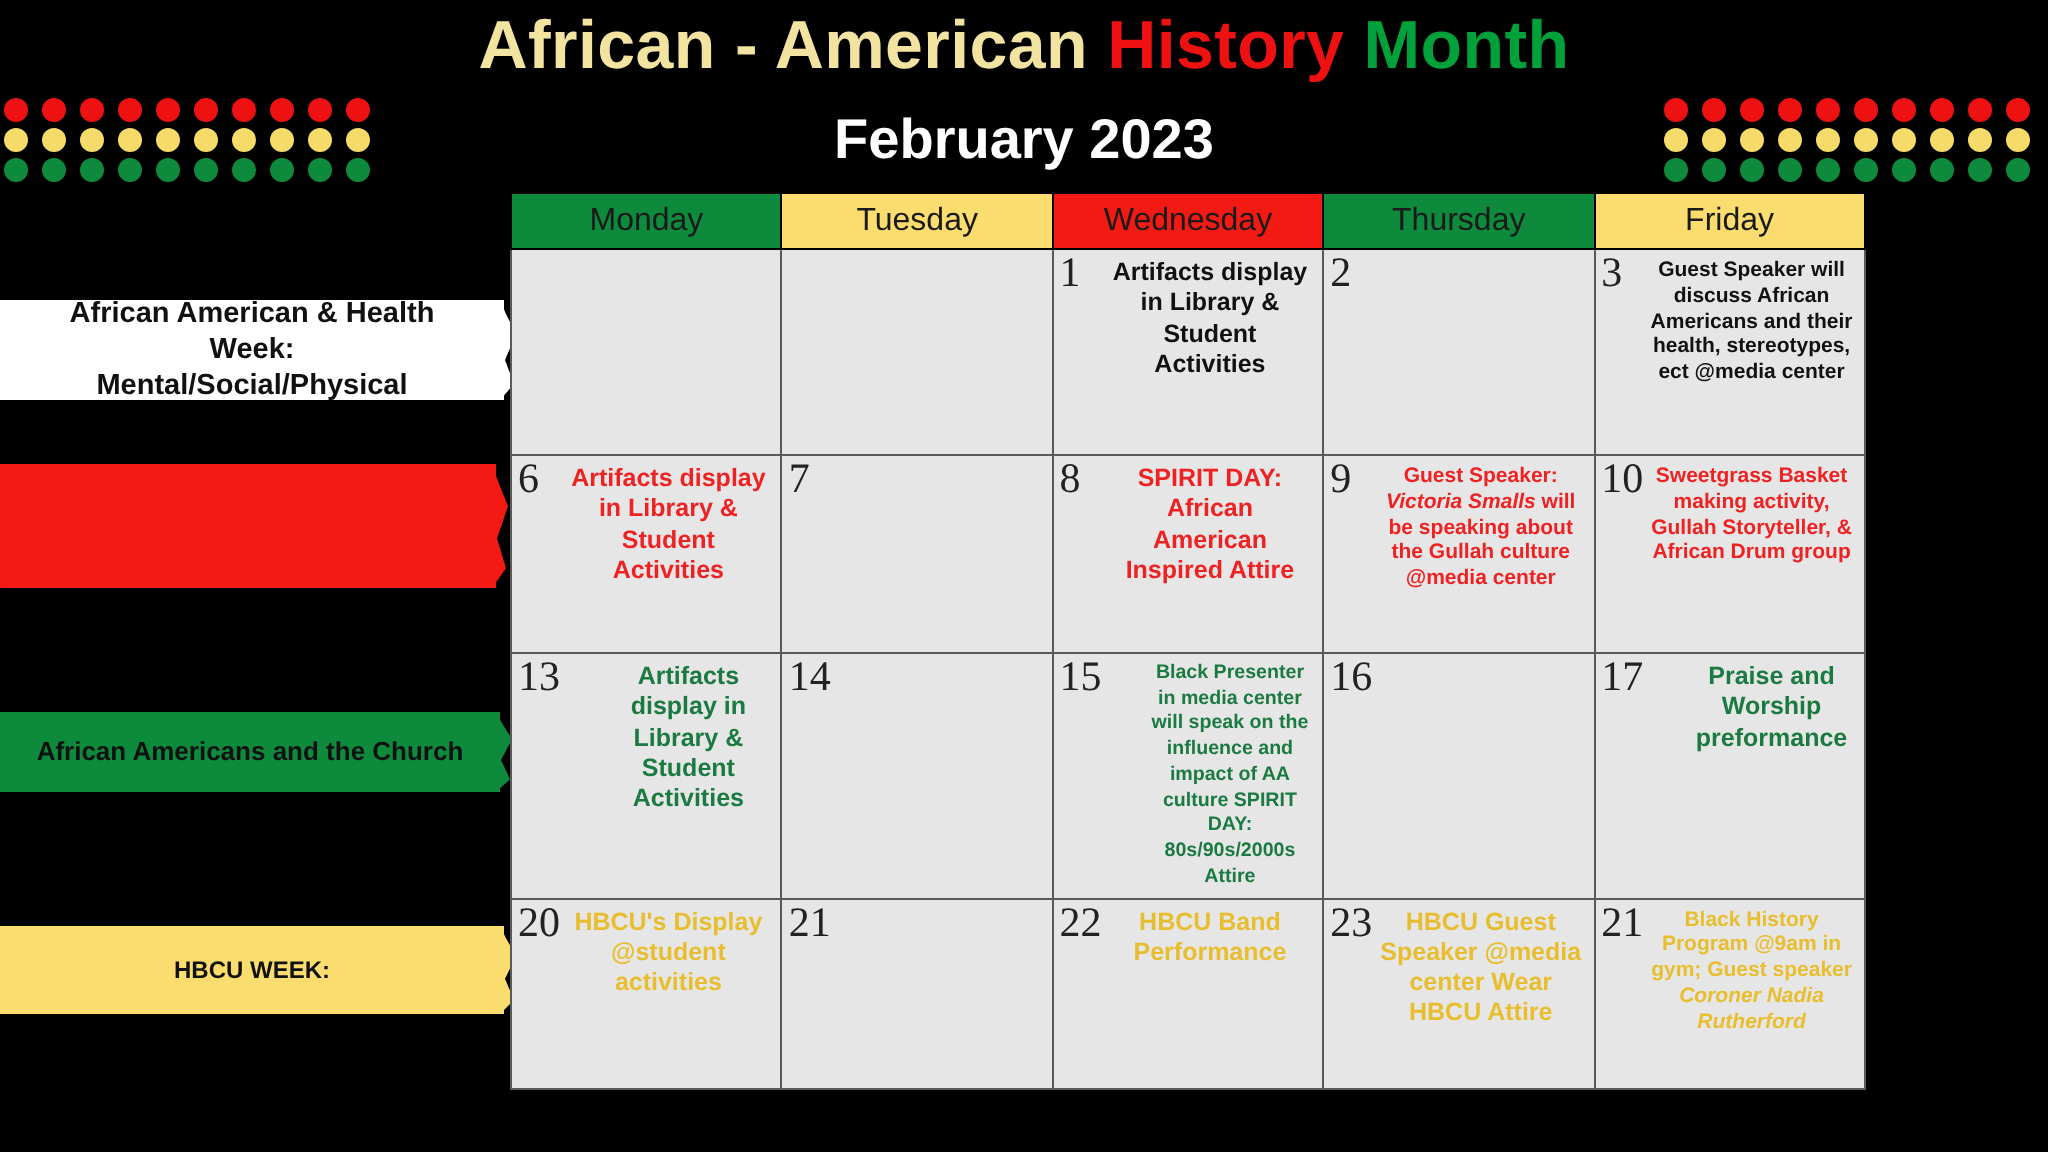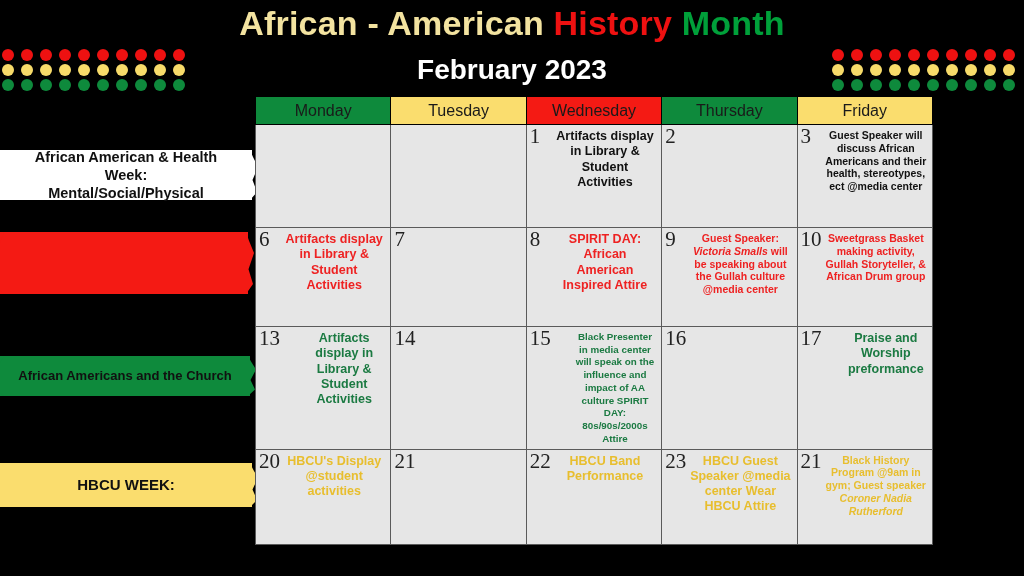--- a/index.html
+++ b/index.html
@@ -45,21 +45,21 @@
     text-align:center;
     color:#111111;
     font-weight:bold;
     padding:4px 18px;
     box-sizing:border-box;
     line-height:1.25;
   }
   .brush.b1{top:150px;width:252px;height:50px;background:#FFFFFF;font-size:14.5px;}
   .brush.b2{top:232px;width:248px;height:62px;background:#F41A14;font-size:13.5px;}
   .brush.b3{top:356px;width:250px;height:40px;background:#0E8A3C;font-size:13px;}
-  .brush.b4{top:463px;width:252px;height:44px;background:#FADD6E;font-size:15px;}
+  .brush.b4{top:463px;width:252px;height:44px;background:#FADD6E;font-size:12px;}
   
   .brush:before,.brush:after{
     content:"";position:absolute;top:0;height:100%;width:10px;background:inherit;
   }
   .brush:before{left:-6px;clip-path:polygon(100% 0,100% 100%,20% 88%,60% 62%,10% 38%,55% 20%);}
   .brush:after{right:-8px;clip-path:polygon(0 0,0 100%,70% 84%,25% 60%,80% 34%,30% 14%);}
 
   
   .calendar{
     position:absolute;left:255px;top:96px;width:678px;

